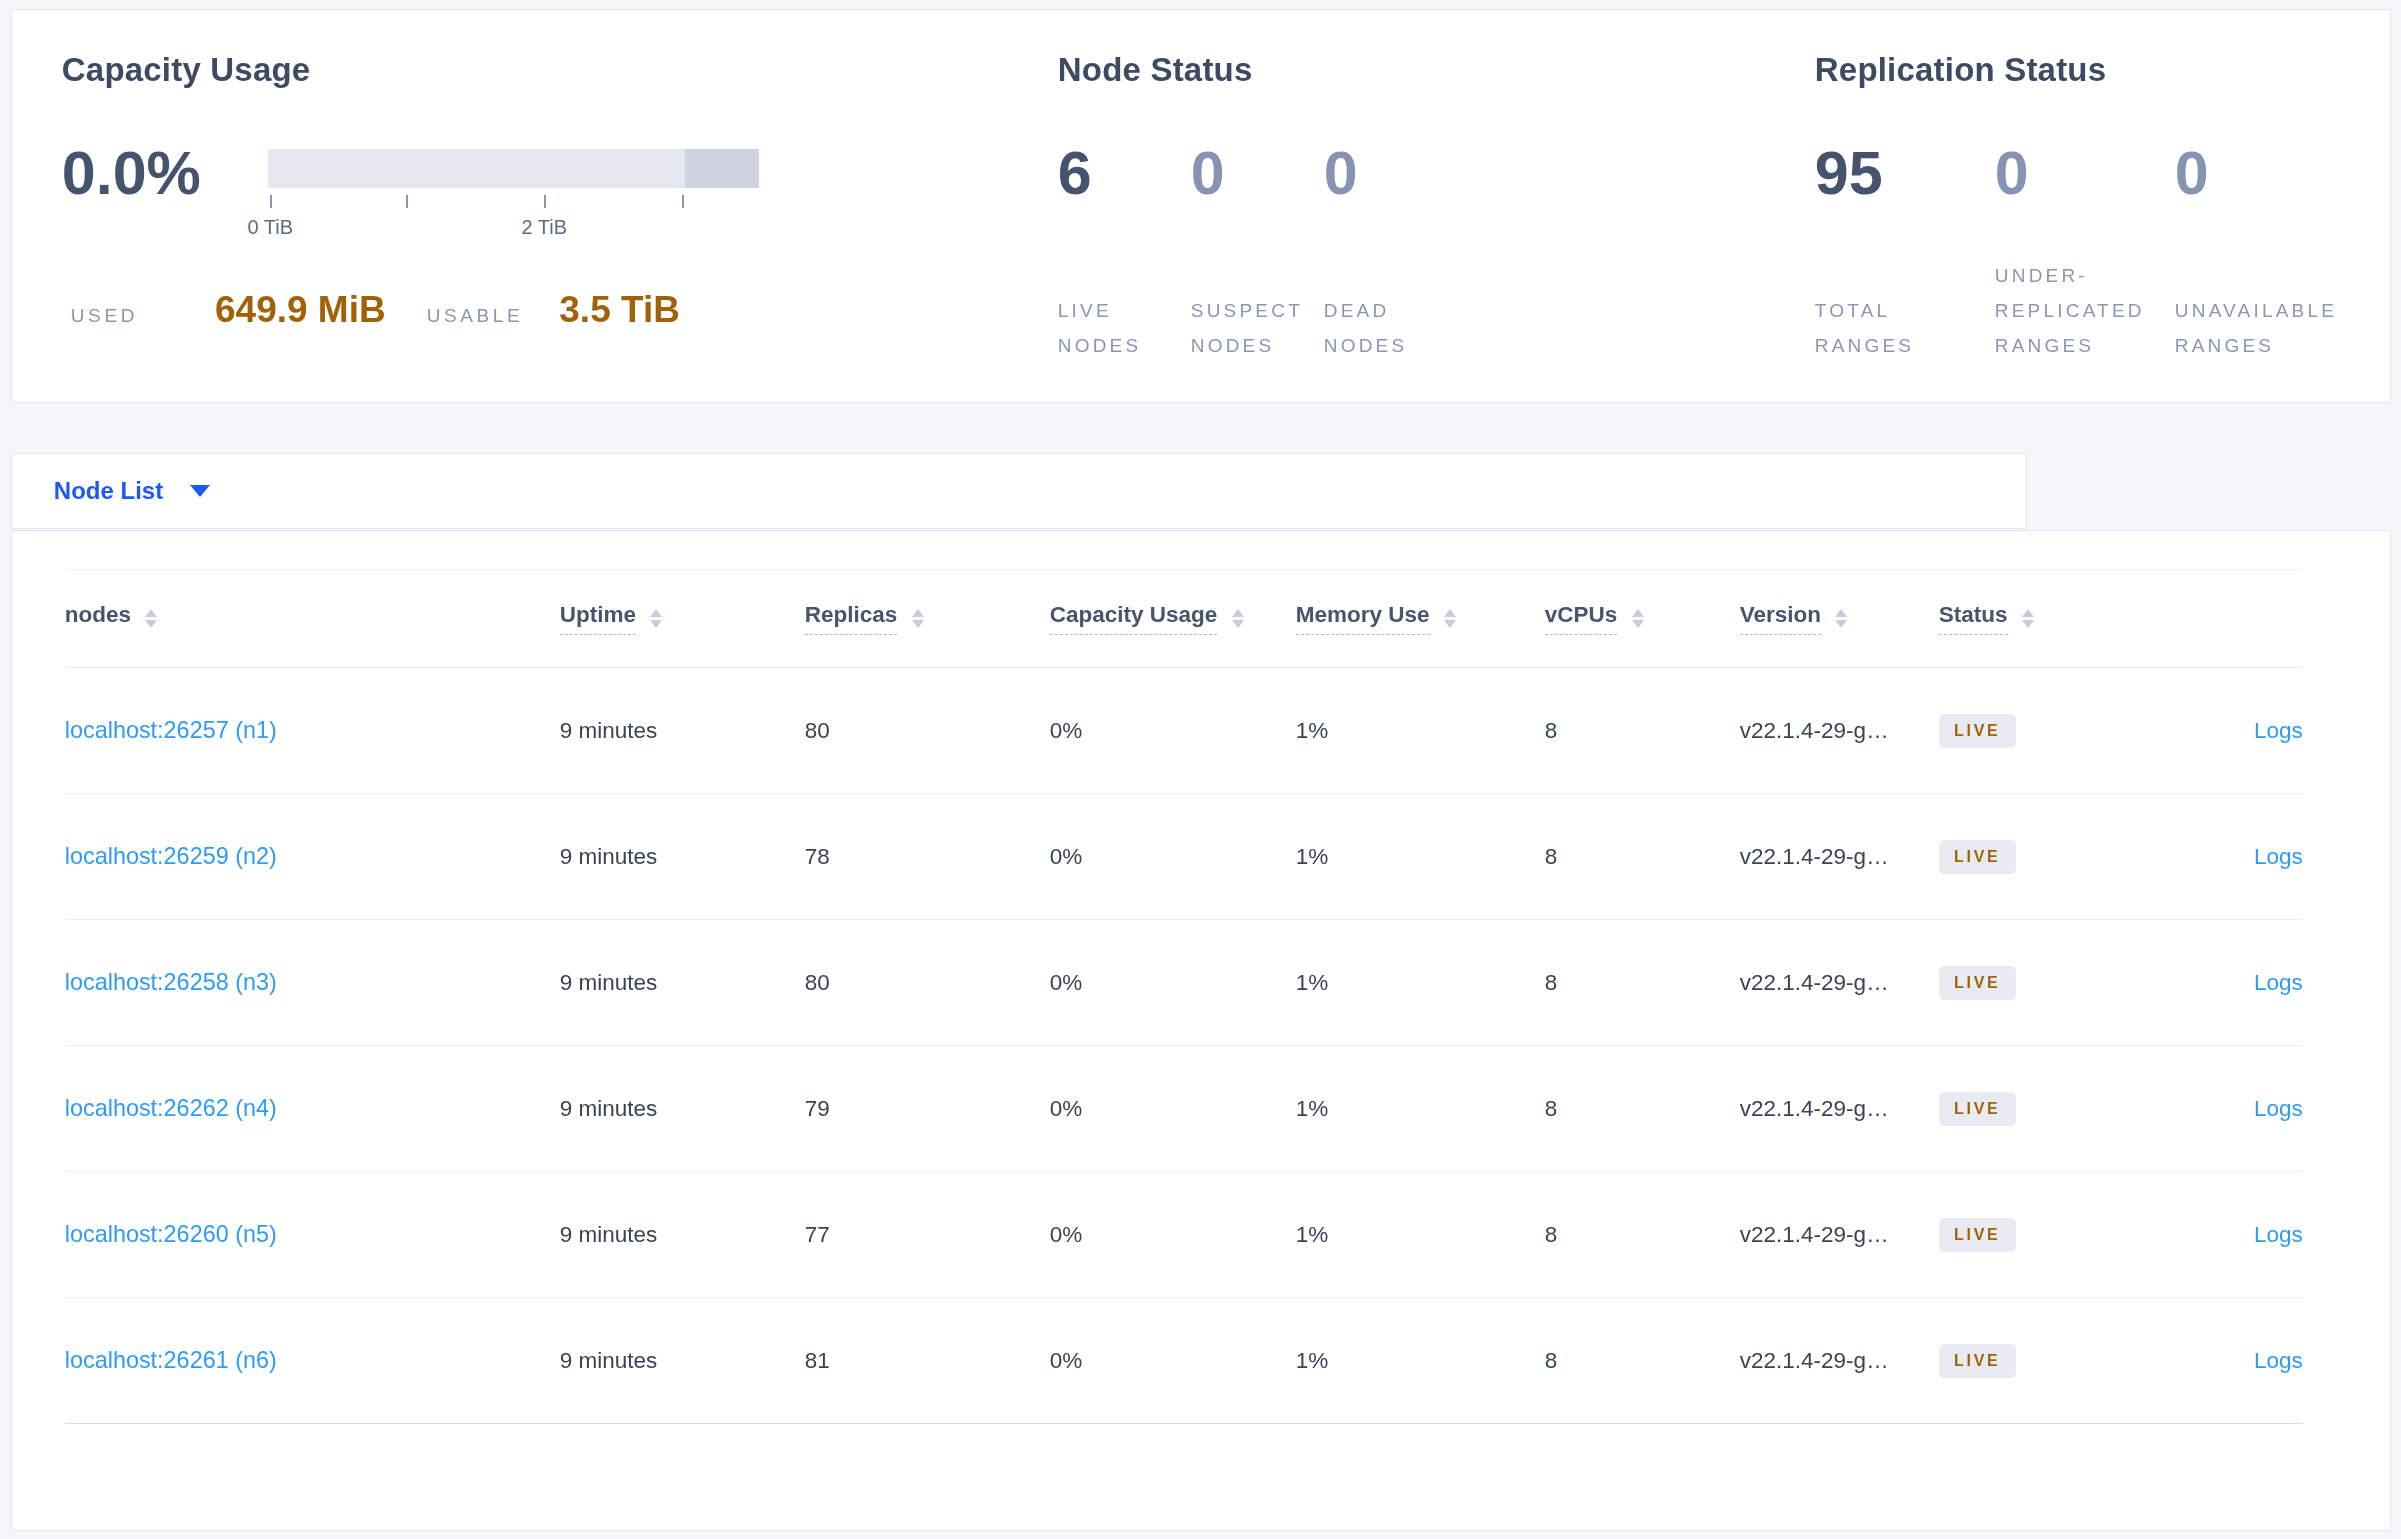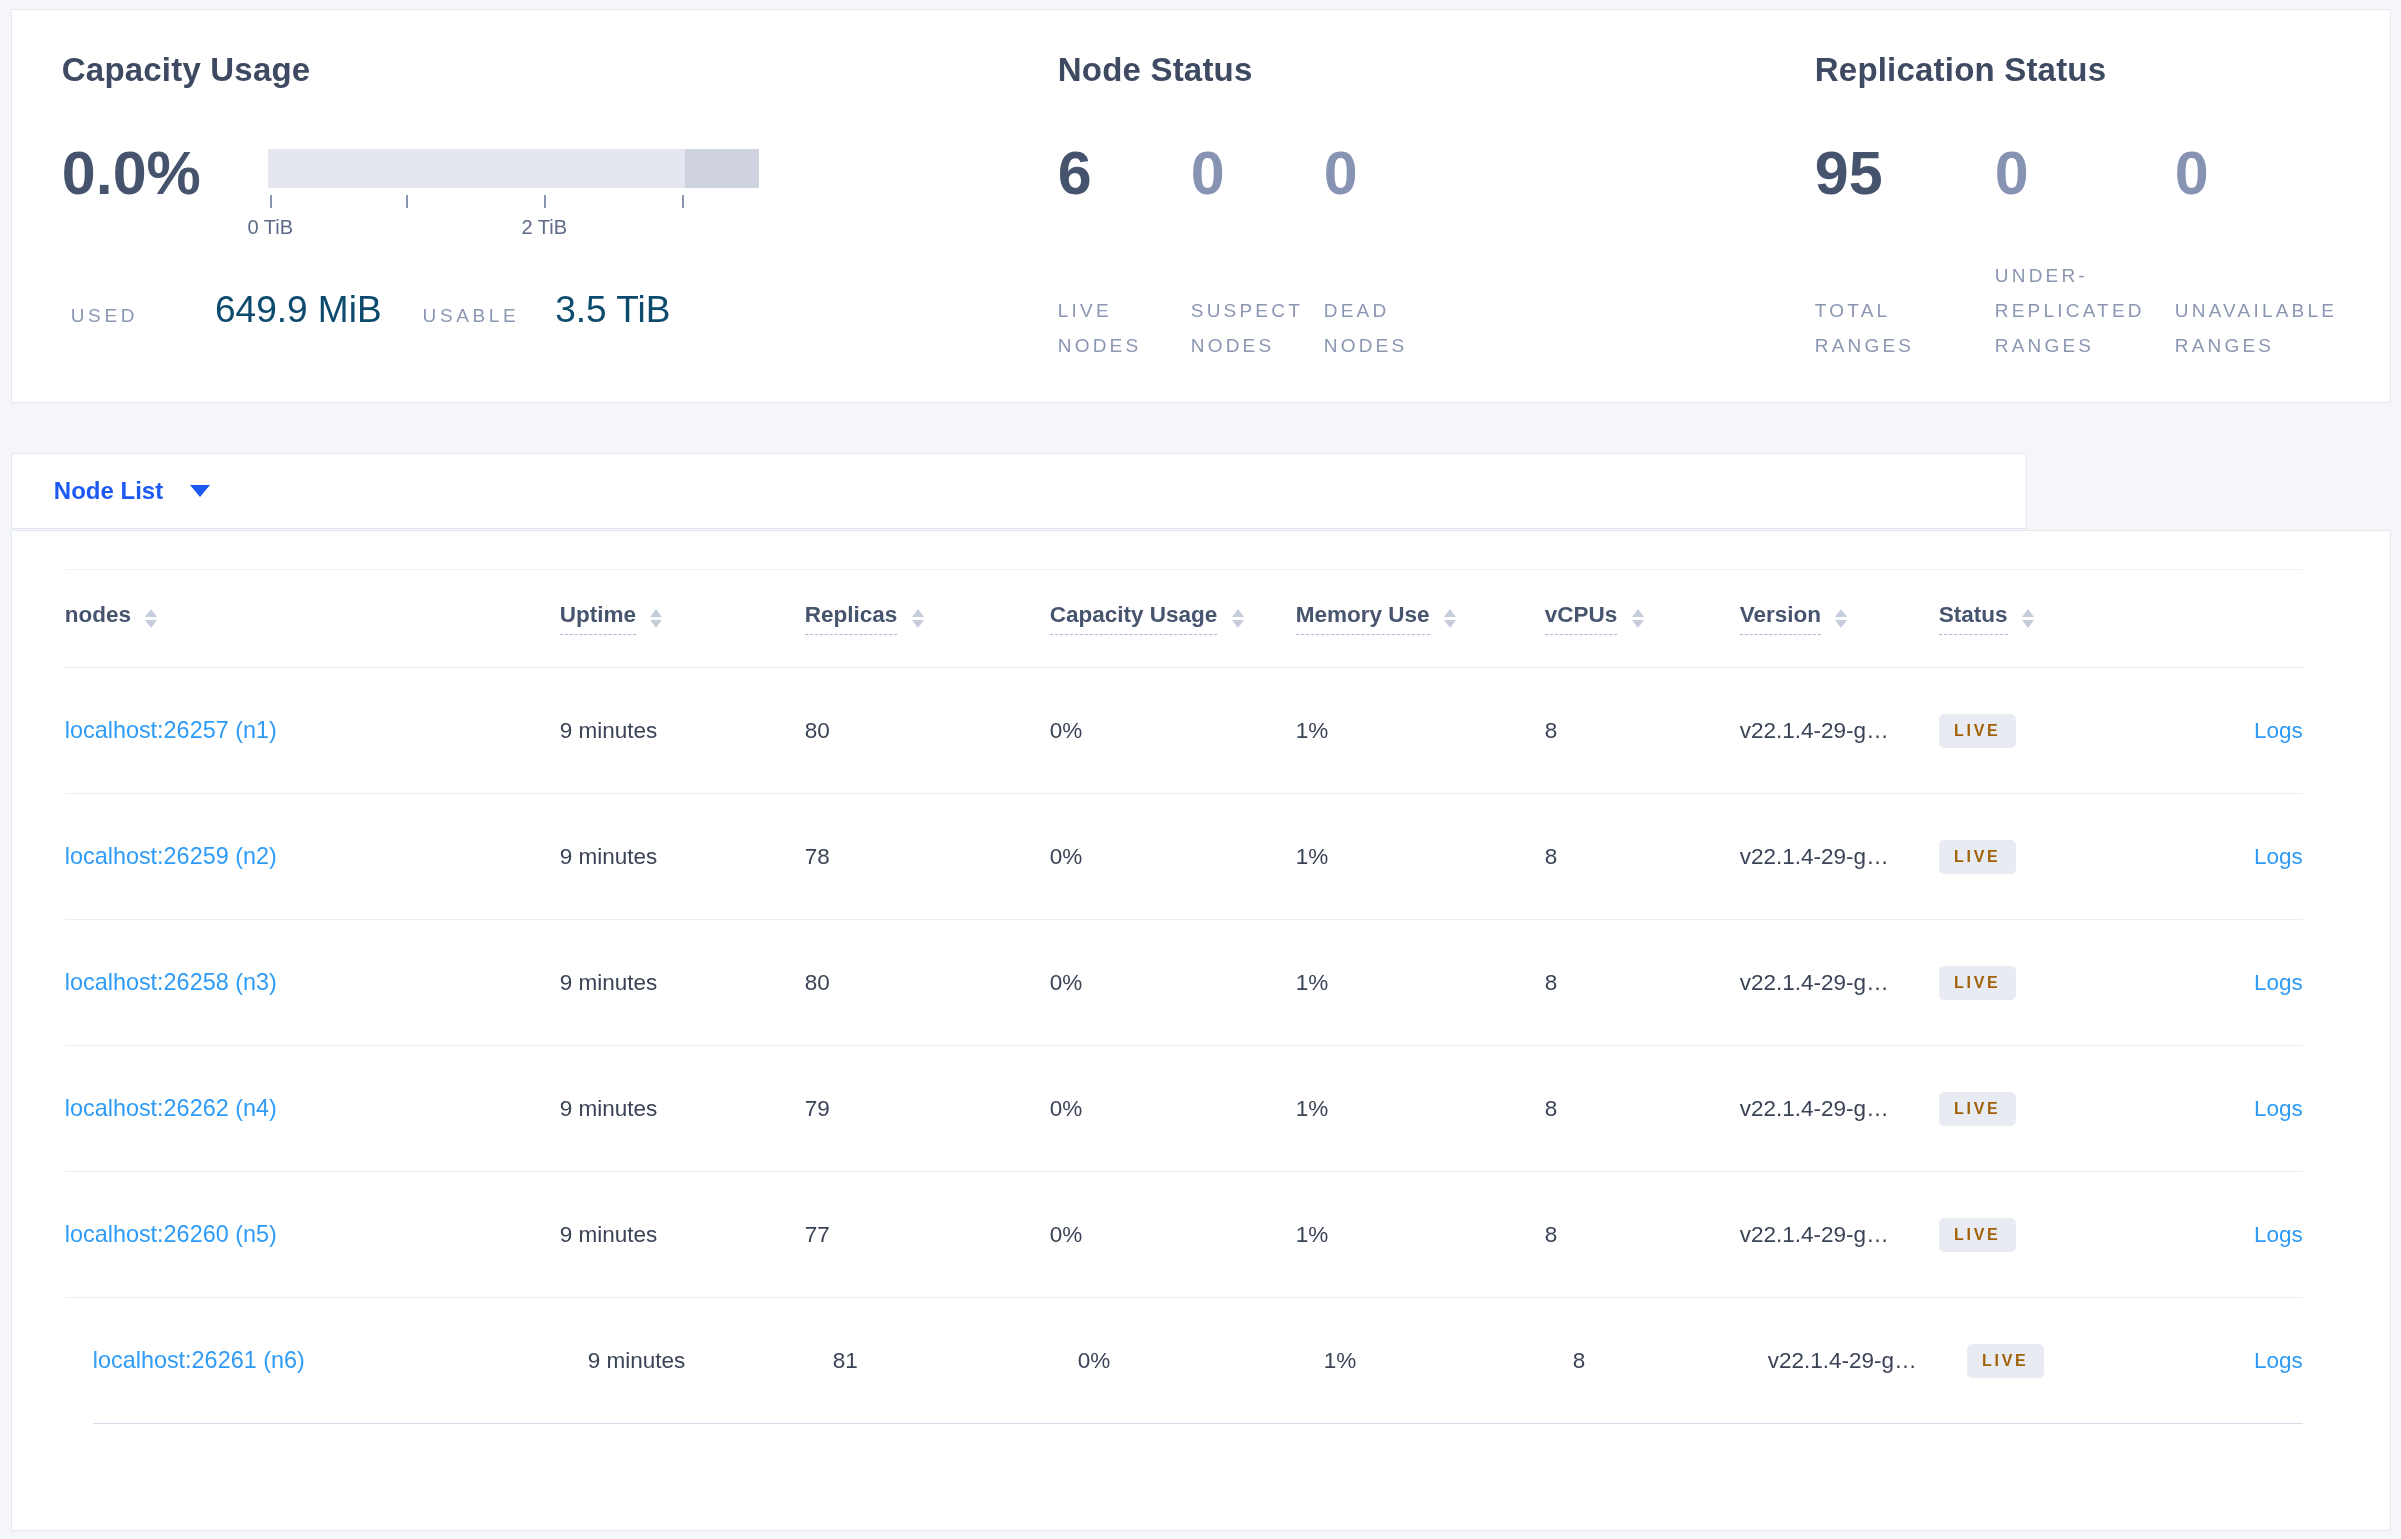--- a/index.html
+++ b/index.html
@@ -29,21 +29,21 @@
   .bar-wrap{position:relative;width:491px;margin-top:9px;height:99px;}
   .bar{position:relative;height:39px;width:100%;background:#e4e7f0;overflow:hidden;}
   .bar .seg{position:absolute;top:0;bottom:0;}
   .tick{position:absolute;top:46px;width:1.8px;height:13.5px;background:#8a96ad;}
   .tick-label{
     position:absolute;top:67px;transform:translateX(-50%);
     font-size:20px;color:#5d6b88;white-space:nowrap;
   }
   .kv-row{display:flex;align-items:baseline;margin-top:41px;margin-left:9px;}
   .kv-label{font-size:19px;letter-spacing:3.6px;color:#8b96b1;}
-  .kv-value{font-size:37px;font-weight:400;color:#0c4a6e;}
+  .kv-value{font-size:37px;font-weight:700;color:#a16207;}
   .kv-value.first{margin-left:77px;}
   .kv-label.second{margin-left:41px;}
   .kv-value.second{margin-left:36px;}
   
   .stats{display:flex;margin-top:50px;}
   .stat{display:flex;flex-direction:column;height:224px;box-sizing:border-box;}
   .stat.w-node{width:133px;}
   .stat.w-rep{width:180px;}
   .stat-number{font-size:61px;font-weight:700;color:#46536d;line-height:1.1;}
   .stat-number.muted{color:#8793b3;}
@@ -70,21 +70,21 @@
     align-items:center;
   }
   .thead{height:97px;border-top:0.9px solid #edf0f6;border-bottom:0.9px solid #e7ebf2;}
   .th{display:flex;align-items:center;font-size:22.5px;font-weight:600;color:#47546e;}
   .th .lbl{padding-bottom:6.3px;}
   .th .lbl.tt{border-bottom:1.8px dashed #a9b8d8;}
   .sort{display:inline-flex;flex-direction:column;gap:3.6px;margin-left:14.4px;}
   .sort .up{width:0;height:0;border-left:6.3px solid transparent;border-right:6.3px solid transparent;border-bottom:8px solid #c5ccdc;}
   .sort .down{width:0;height:0;border-left:6.3px solid transparent;border-right:6.3px solid transparent;border-top:8px solid #c5ccdc;}
   .trow{height:125px;border-bottom:0.9px solid #e9edf4;}
-  .trow:last-child{border-bottom:1.8px solid #d6dbe7;margin-left:28px;}
+  .trow:last-child{border-bottom:1.8px solid #d6dbe7;}
   .td{font-size:22.5px;color:#3a4356;}
   a{text-decoration:none;}
   .node-link{font-size:23.4px;color:#2e9bf7;cursor:pointer;}
   .logs{text-align:right;}
   .logs-link{font-size:22.5px;color:#2e9bf7;cursor:pointer;text-align:center;}
   .badge{
     display:inline-block;background:#e8ebf2;color:#a16207;
     font-size:16px;font-weight:700;letter-spacing:2.7px;
     padding:9px 15.3px;border-radius:5.4px;line-height:1;
   }

